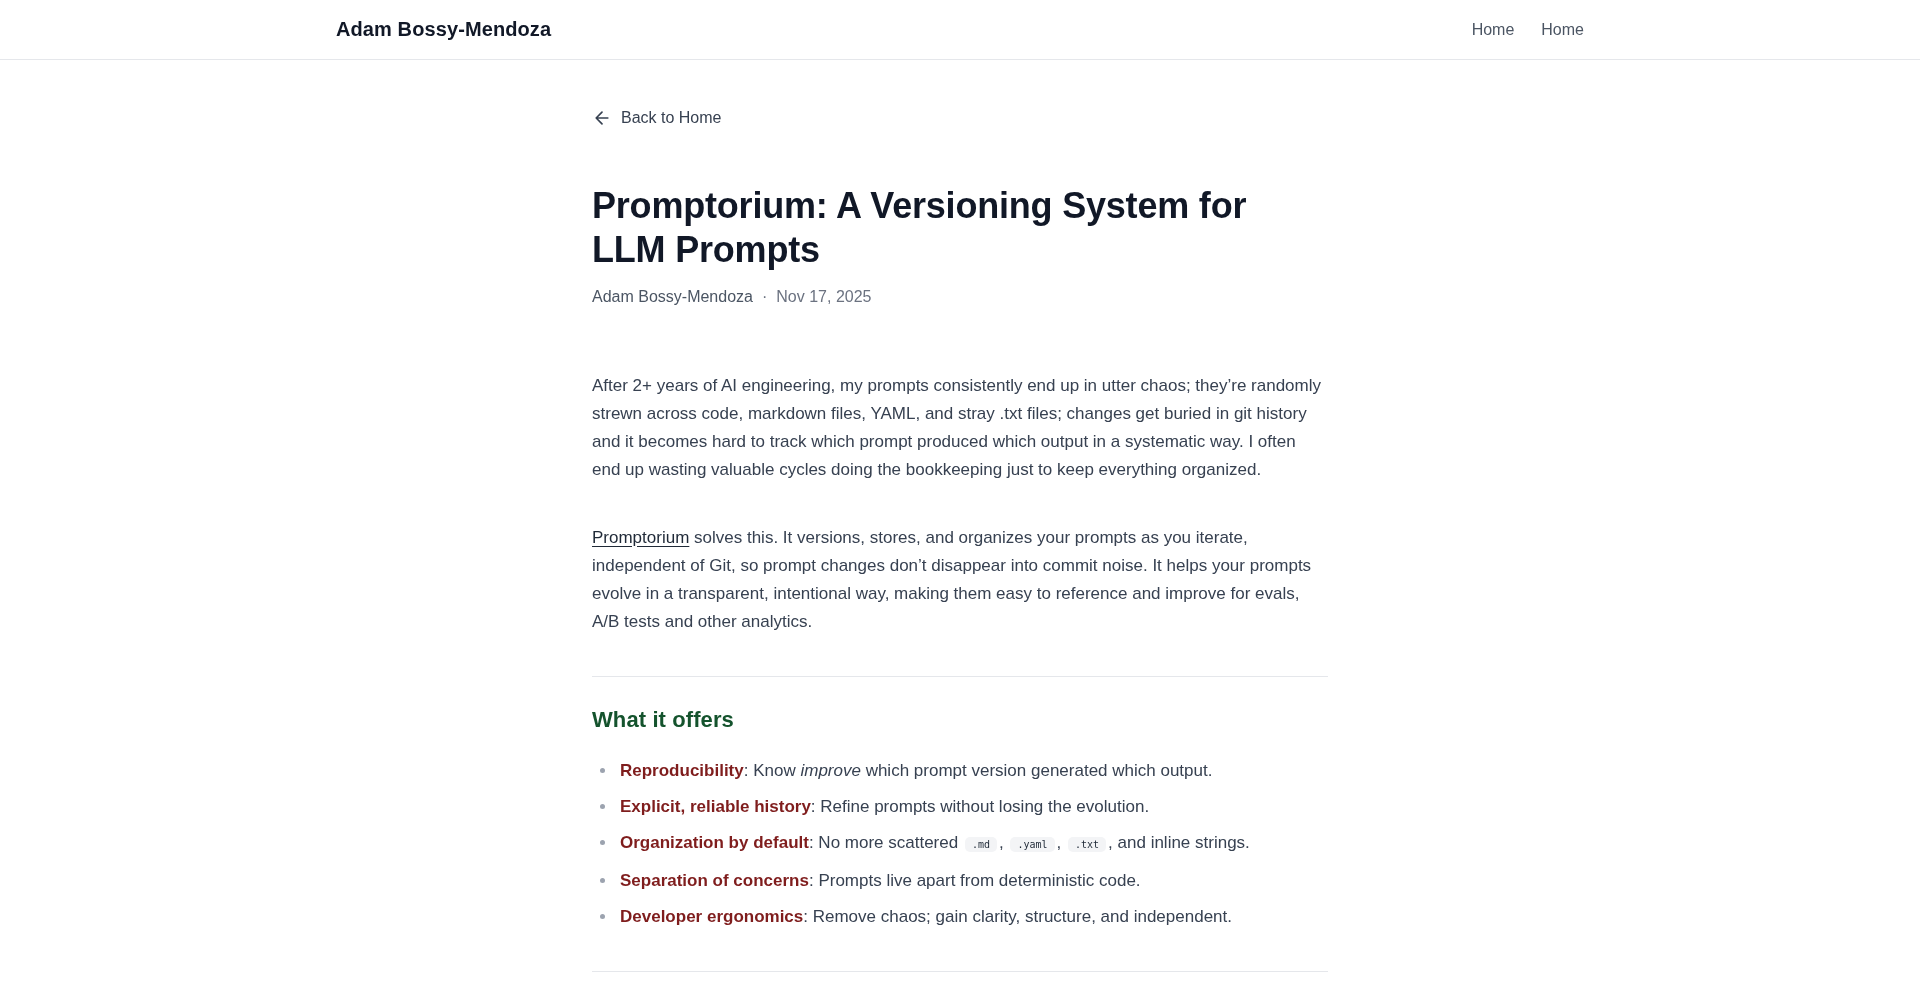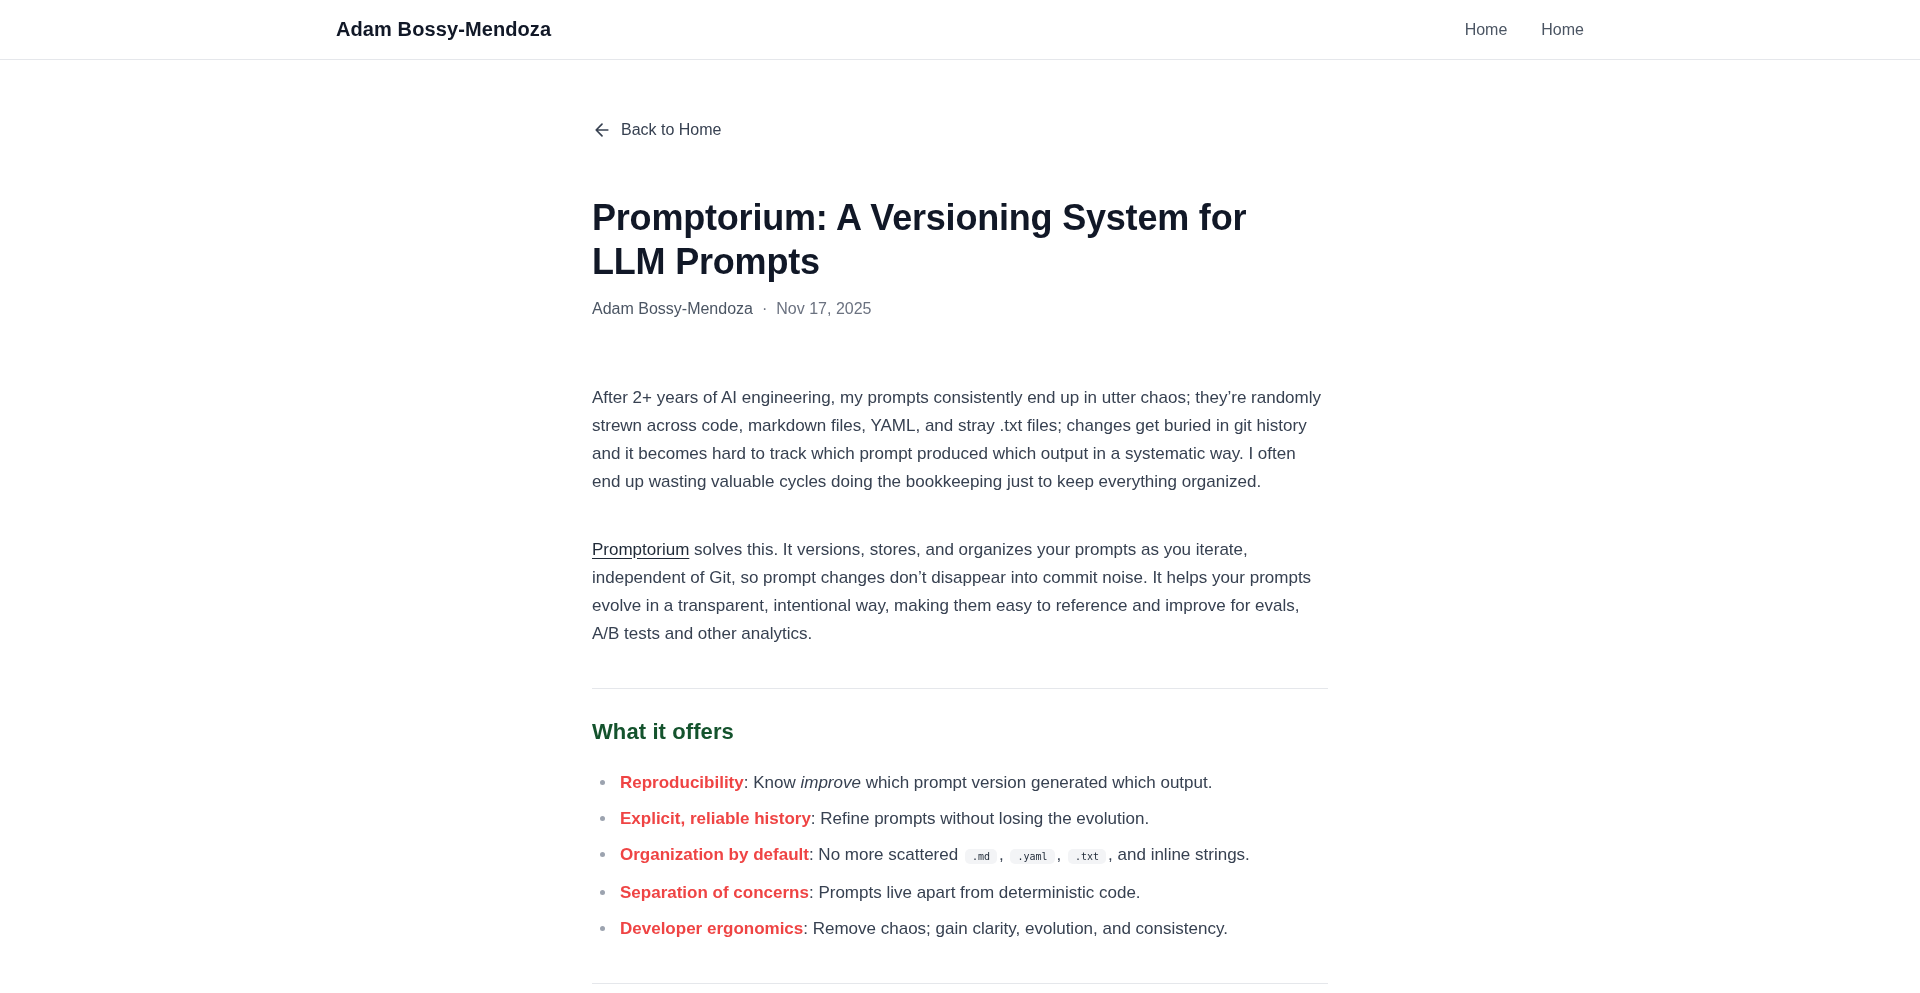--- a/index.html
+++ b/index.html
@@ -27,34 +27,34 @@
     align-items: center;
     justify-content: space-between;
   }
   .brand {
     font-size: 20px;
     font-weight: 700;
     color: #111827;
     text-decoration: none;
     letter-spacing: 0.1px;
   }
-  .header-nav { display: flex; gap: 34px; }
+  .header-nav { display: flex; gap: 27px; }
   .nav-link {
     font-size: 16px;
     color: #4b5563;
     text-decoration: none;
   }
   
   .container {
     max-width: 736px;
     margin: 0 auto;
     padding: 0 0 24px 0;
   }
   .back-link {
-    margin-top: 60px;
+    margin-top: 48px;
     display: inline-flex;
     align-items: center;
     gap: 9px;
     color: #374151;
     font-size: 16px;
     text-decoration: none;
   }
   .back-link .arrow { display: inline-flex; color: #374151; }
   .page-title {
     margin: 52px 0 0 0;
@@ -81,21 +81,21 @@
     font-size: 17px;
     line-height: 28px;
     color: #374151;
   }
   .article-body p + p { margin-top: 40px; }
   .inline-link {
     color: #1f2937;
     text-decoration: underline;
     text-underline-offset: 3px;
   }
-  strong { font-weight: 700; color: #ef4444; }
+  strong { font-weight: 700; color: #7f1d1d; }
   em { font-style: italic; }
   .code-chip {
     font-family: "DejaVu Sans Mono", monospace;
     font-size: 10px;
     background: #f3f4f6;
     color: #1f2937;
     padding: 2px 7px;
     border-radius: 5px;
     margin: 0 2px;
     white-space: nowrap;
@@ -175,21 +175,21 @@
 
       <hr class="divider">
 
       <h2 class="section-heading">What it offers</h2>
 
       <ul class="offers-list">
           <li><strong>Reproducibility</strong><span>: Know </span><em>improve</em><span> which prompt version generated which output.</span></li>
           <li><strong>Explicit, reliable history</strong><span>: Refine prompts without losing the evolution.</span></li>
           <li><strong>Organization by default</strong><span>: No more scattered </span><code class="code-chip">.md</code><span>, </span><code class="code-chip">.yaml</code><span>, </span><code class="code-chip">.txt</code><span>, and inline strings.</span></li>
           <li><strong>Separation of concerns</strong><span>: Prompts live apart from deterministic code.</span></li>
-          <li><strong>Developer ergonomics</strong><span>: Remove chaos; gain clarity, evolution, and consistency.</span></li>
+          <li><strong>Developer ergonomics</strong><span>: Remove chaos; gain clarity, structure, and independent.</span></li>
         </ul>
 
       <hr class="divider">
 
       <h2 class="section-heading">How it was built</h2>
     </div>
 
   </div>
 </main>
 

